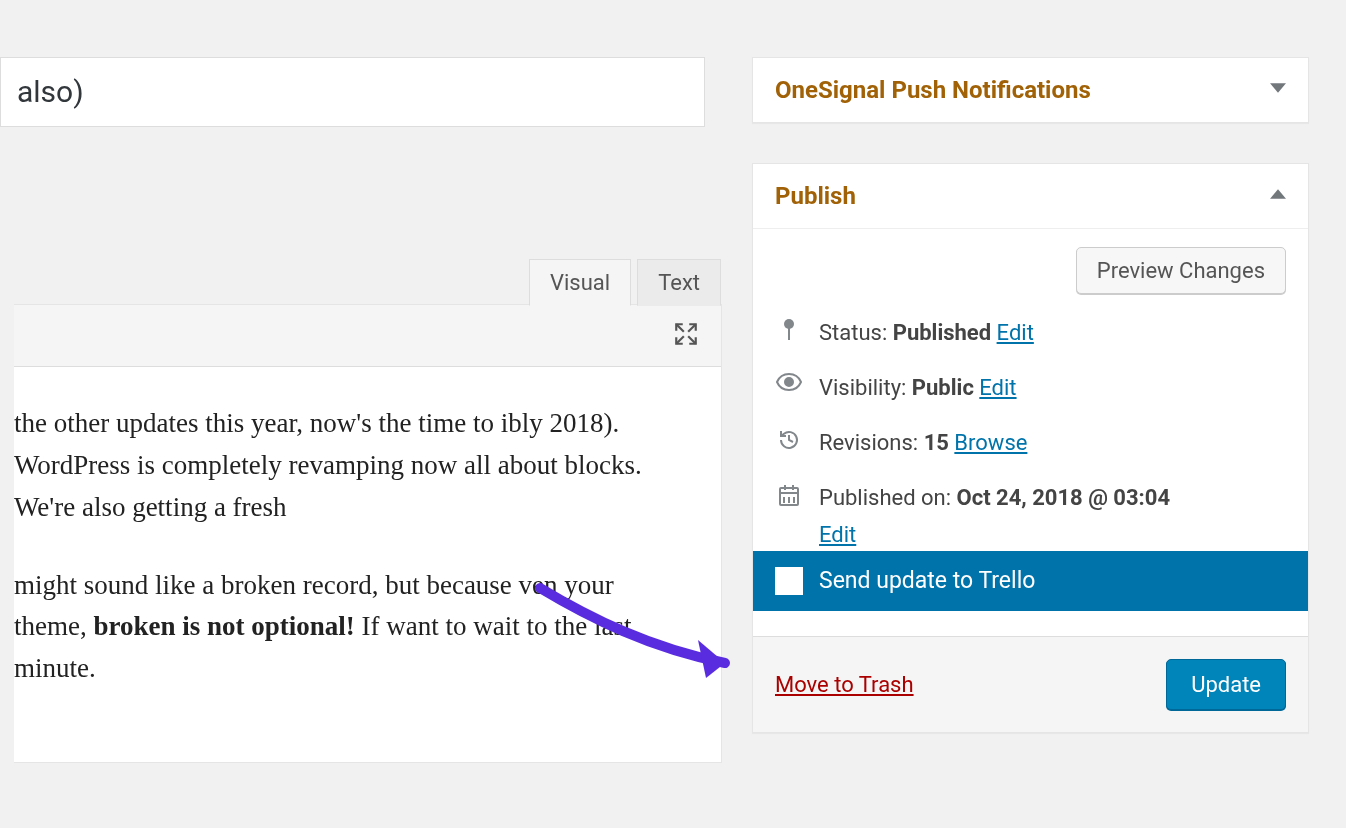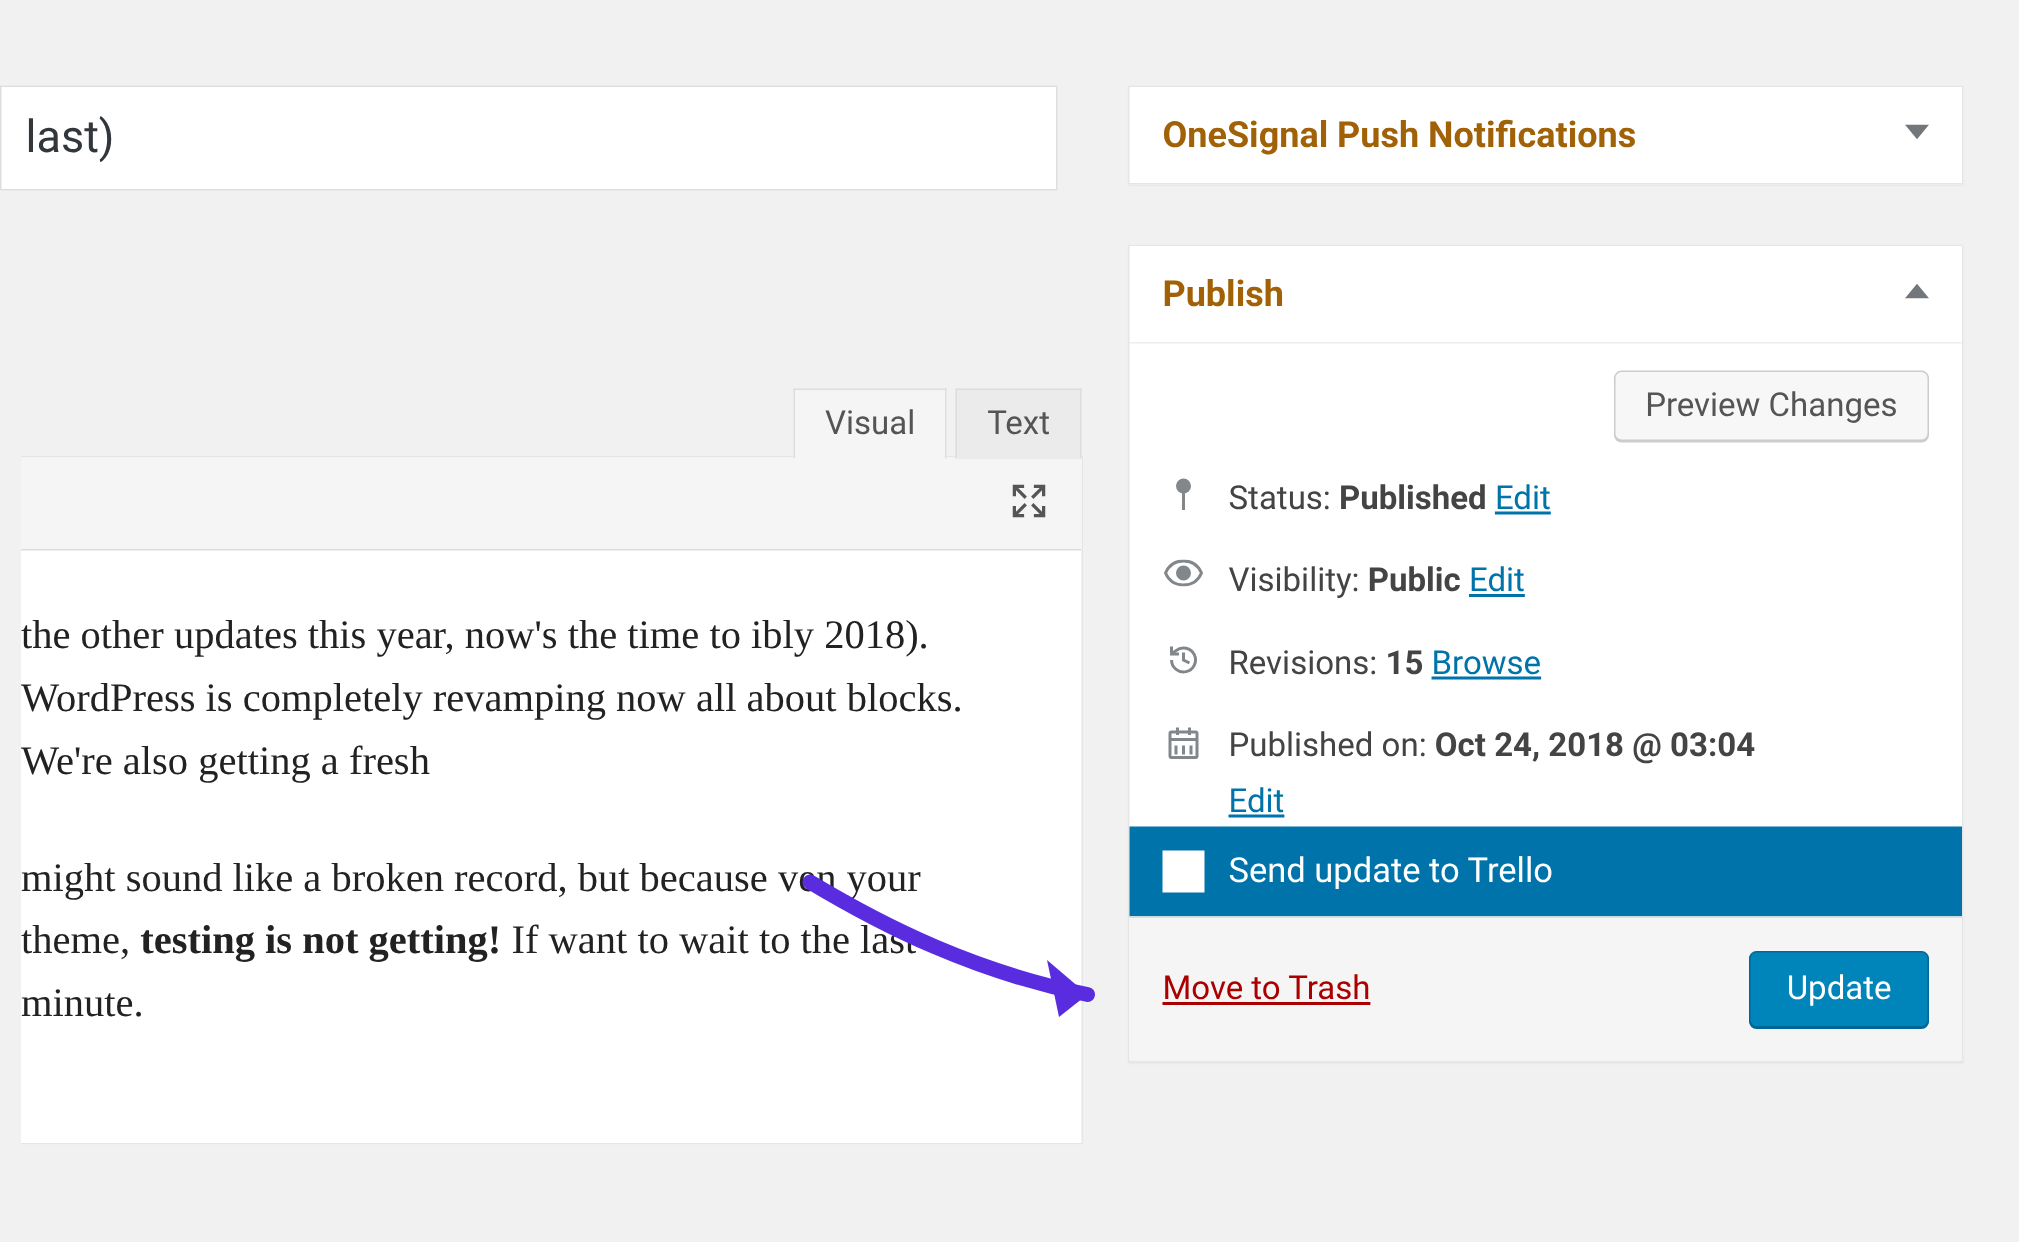--- a/index.html
+++ b/index.html
@@ -201,20 +201,21 @@
     cursor: pointer;
   }
 
   .major-actions {
     background: #f5f5f5;
     border-top: 1px solid #ddd;
     padding: 22px;
     display: flex;
     align-items: center;
     justify-content: space-between;
+    margin-top: 25px;
   }
   .trash-link {
     color: #a00;
     text-decoration: underline;
     font-size: 22px;
     cursor: pointer;
   }
   .button-primary {
     background: #0085ba;
     border: 1px solid #006799;
@@ -229,21 +230,21 @@
   
   .annot-arrow {
     position: absolute;
     pointer-events: none;
   }
 </style>
 </head>
 <body>
 
 <div class="editor-col">
-  <div class="title-input">last)</div>
+  <div class="title-input">also)</div>
 
   <div class="editor-box">
     <div class="editor-tabs">
       <div class="editor-tab active">Visual</div>
       <div class="editor-tab textt">Text</div>
     </div>
     <div class="toolbar-row">
       <span class="expand-icon">
         <svg width="26" height="26" viewBox="0 0 24 24" fill="none" stroke="#555" stroke-width="2">
           <polyline points="3,9 3,3 9,3"></polyline>
@@ -253,21 +254,21 @@
           <polyline points="3,15 3,21 9,21"></polyline>
             <line x1="3" y1="21" x2="10" y2="14"></line>
           <polyline points="21,15 21,21 15,21"></polyline>
             <line x1="21" y1="21" x2="14" y2="14"></line>
         </svg>
       </span>
     </div>
     <div class="editor-content">
       <p> the other updates this year, now's the time to ibly 2018). WordPress is completely revamping now all about blocks. We're also getting a fresh</p>
       <p>
-        <span>might sound like a broken record, but because ven your theme, </span><strong>testing is not getting!</strong><span> If want to wait to the last minute.</span>
+        <span>might sound like a broken record, but because ven your theme, </span><strong>broken is not optional!</strong><span> If want to wait to the last minute.</span>
       </p>
     </div>
   </div>
 </div>
 
 <div class="sidebar">
 
   <div class="metabox">
     <div class="metabox-header collapsed">
       <span>OneSignal Push Notifications</span>

